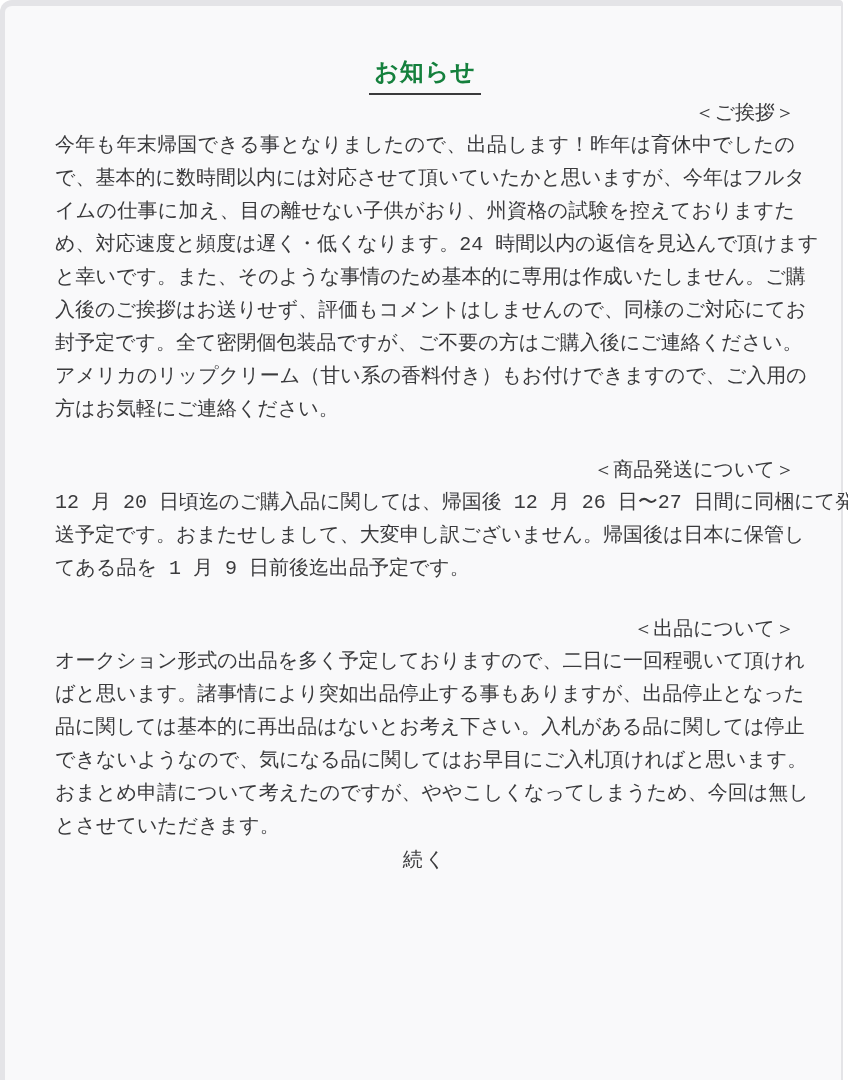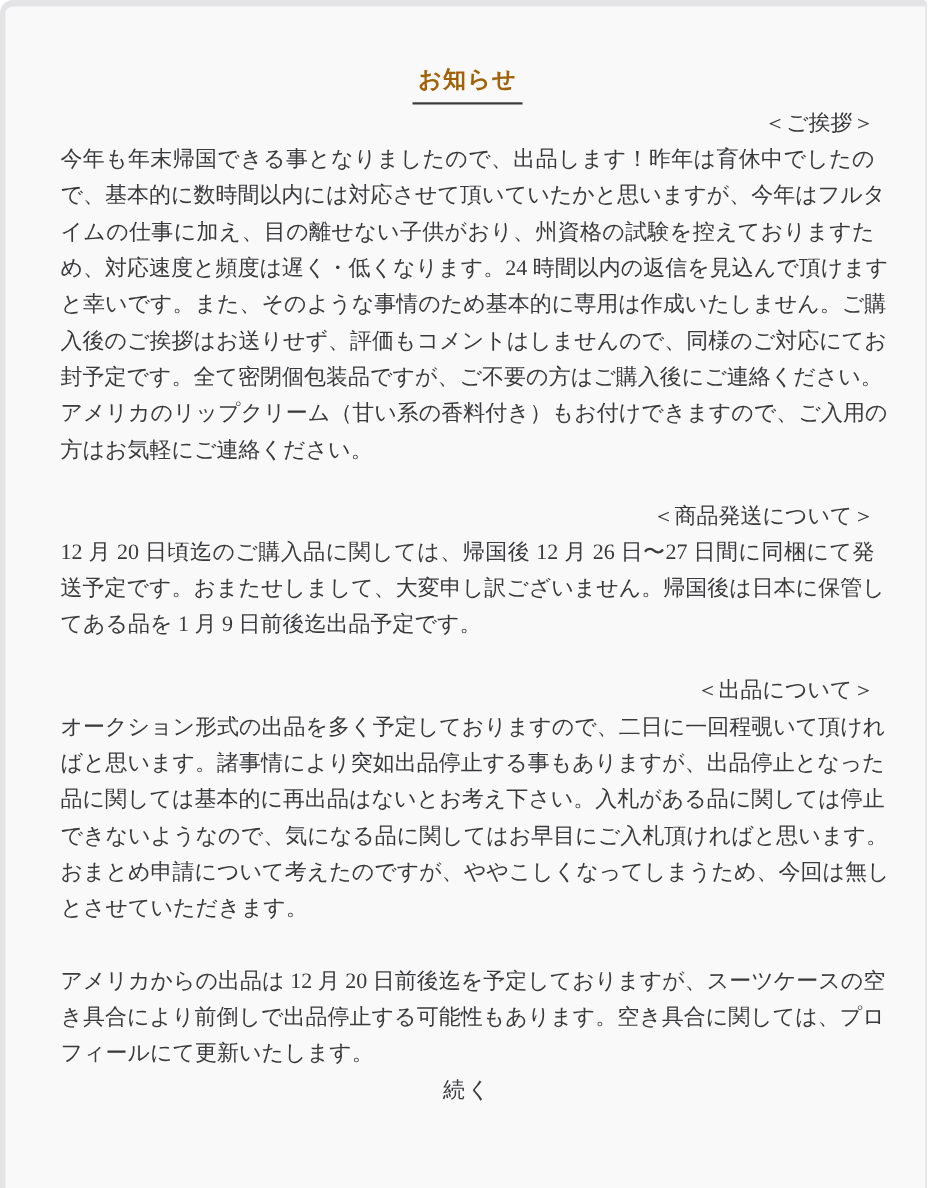--- a/index.html
+++ b/index.html
@@ -41,38 +41,39 @@
     font-size: 20px;
     line-height: 33px;
   }
   .title-row {
     height: 40px;
     display: flex;
     justify-content: center;
     align-items: flex-start;
   }
   .doc-title {
-    font-size: 21px;
+    font-size: 24px;
     font-weight: bold;
     letter-spacing: 1px;
-    color: #a16207;
+    color: #15803d;
     border-bottom: 2px solid #3a3a3c;
     padding: 0 5px 4px 5px;
   }
   .section { margin-top: 27px; }
   .section:first-child { margin-top: 0; }
   .section-heading {
     text-align: right;
   }
   .para { margin: 0; }
   .para + .para { margin-top: 33px; }
   .line {
     text-align: justify;
     text-align-last: justify;
     white-space: nowrap;
+    font-family: Liberation Mono, monospace;
   }
   .line.last {
     text-align: center;
     text-align-last: left;
     white-space: normal;
   }
   .doc-footer {
     text-align: center;
     letter-spacing: 2px;
   }
@@ -112,23 +113,18 @@
           <div class="section">
             <div class="section-heading">＜出品について＞</div>
             <div class="para">
               <div class="line">オークション形式の出品を多く予定しておりますので、二日に一回程覗いて頂けれ</div>
               <div class="line">ばと思います。諸事情により突如出品停止する事もありますが、出品停止となった</div>
               <div class="line">品に関しては基本的に再出品はないとお考え下さい。入札がある品に関しては停止</div>
               <div class="line">できないようなので、気になる品に関してはお早目にご入札頂ければと思います。</div>
               <div class="line">おまとめ申請について考えたのですが、ややこしくなってしまうため、今回は無し</div>
               <div class="line last">とさせていただきます。</div>
             </div>
-            <div class="para">
-              <div class="line">アメリカからの出品は 12 月 20 日前後迄を予定しておりますが、スーツケースの空</div>
-              <div class="line">き具合により前倒しで出品停止する可能性もあります。空き具合に関しては、プロ</div>
-              <div class="line last">フィールにて更新いたします。</div>
-            </div>
           </div>
         </div>
       <div class="doc-footer">続く</div>
     </div>
   </div>
 </div>
 
 </body></html>

